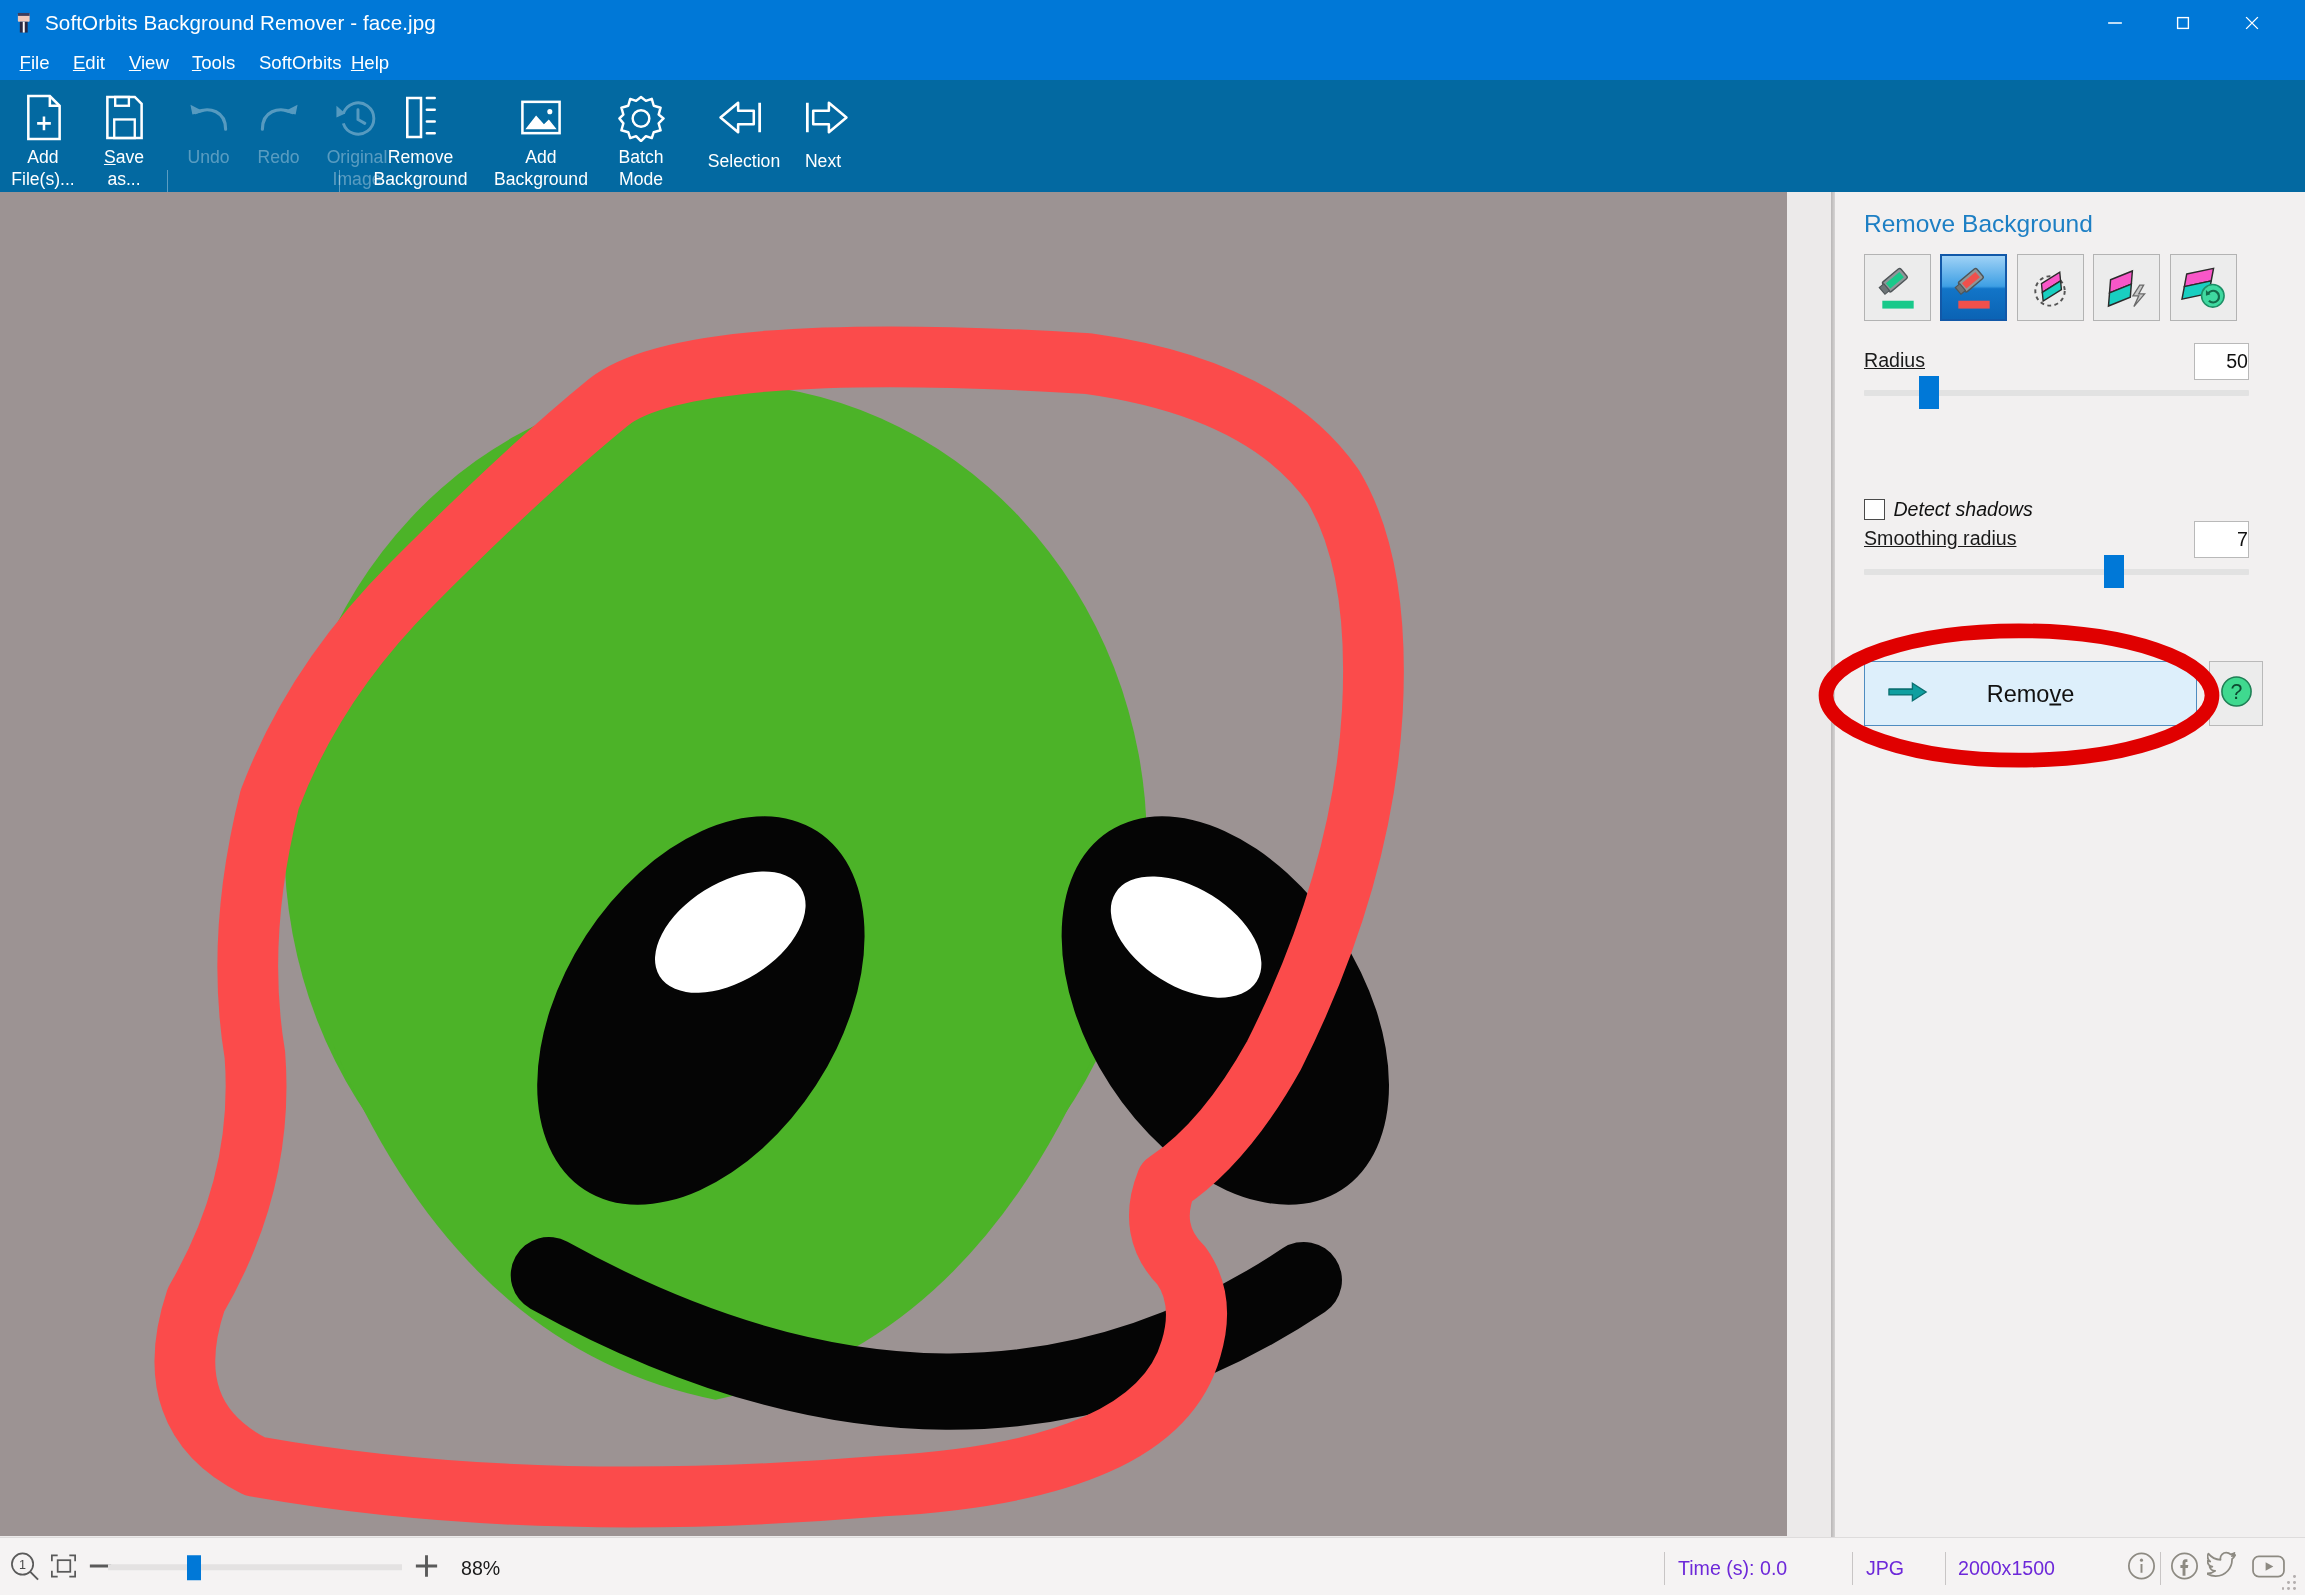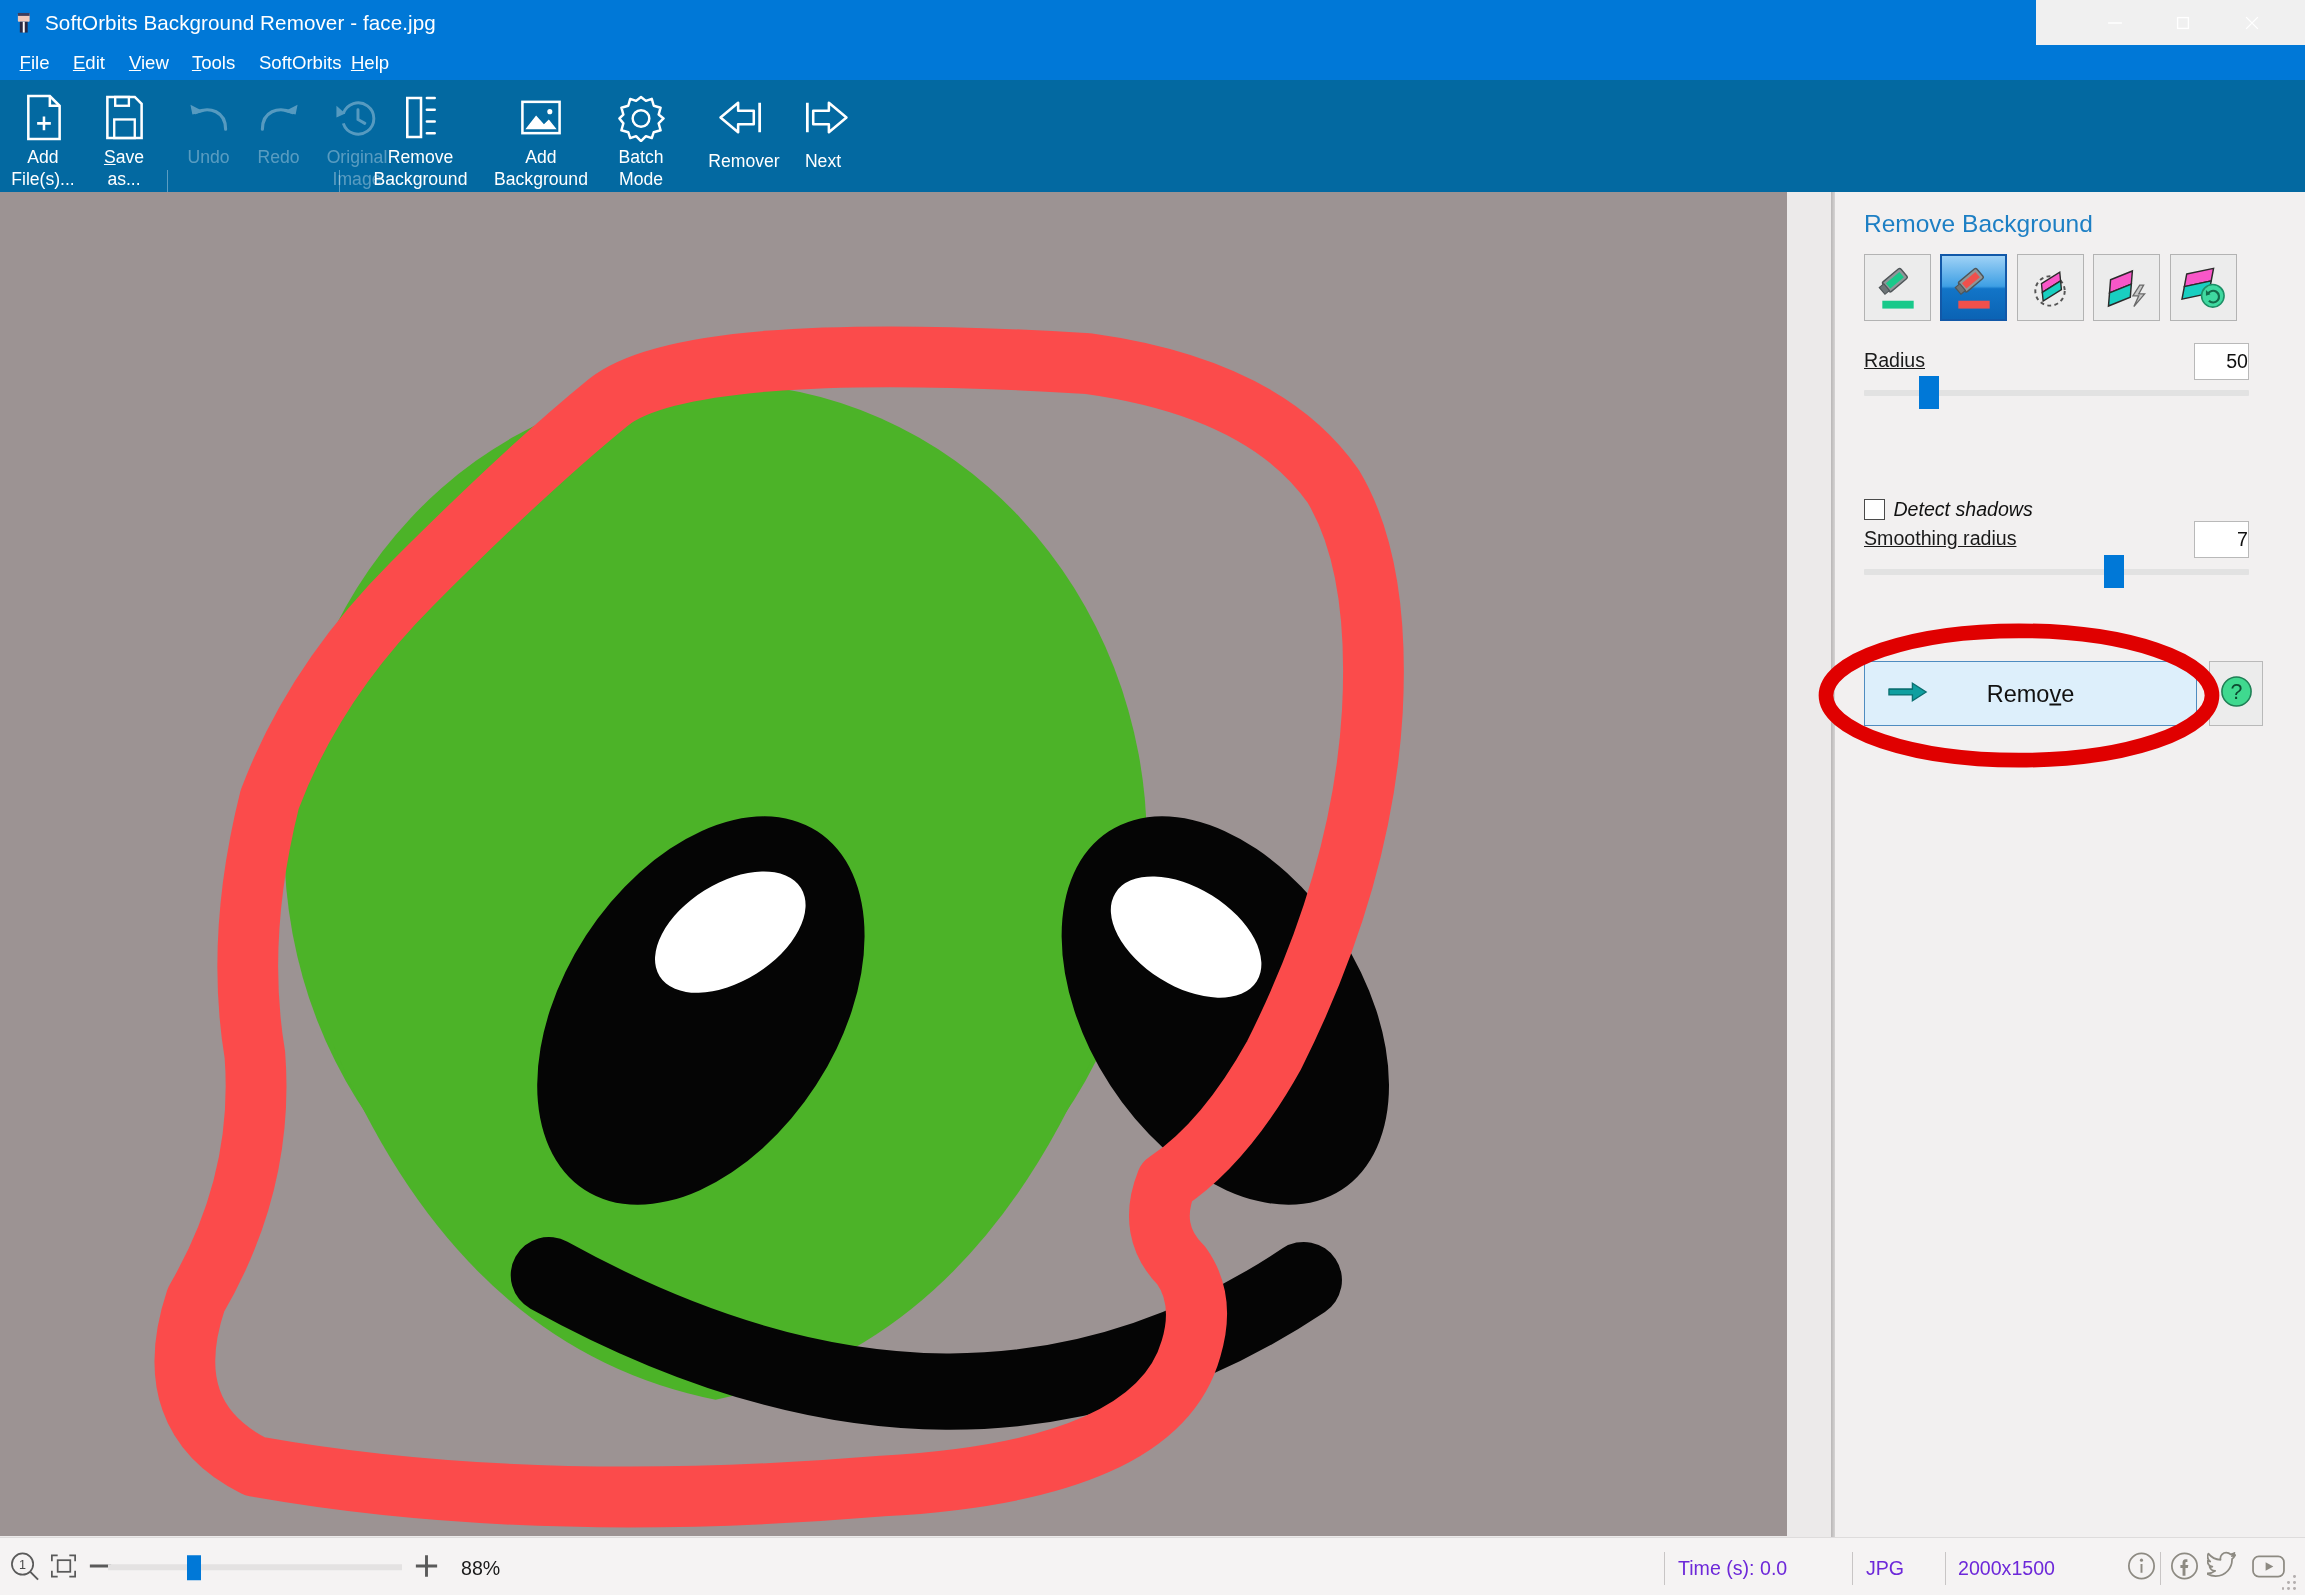--- a/index.html
+++ b/index.html
@@ -1,21 +1,21 @@
 <!DOCTYPE html>
 <html><head>
 <meta charset="utf-8">
 <style>
   html,body{margin:0;padding:0;background:#fff;}
   body{width:2305px;height:1596px;overflow:hidden;font-family:"Liberation Sans",sans-serif;
        -webkit-font-smoothing:antialiased;}
   .app{position:relative;width:2305px;height:1596px;background:#f0f0f0;overflow:hidden;}
 
   
-  .titlebar{position:absolute;left:0;top:0;width:2036px;height:45px;background:#0078d7;}
+  .titlebar{position:absolute;left:0;top:0;width:2305px;height:45px;background:#0078d7;}
   .title-icon{position:absolute;left:11.8px;top:10.8px;width:23.5px;height:23.5px;}
   .title-text{position:absolute;left:45px;top:7.8px;color:#fff;font-size:20.6px;letter-spacing:0.1px;
               line-height:29px;white-space:nowrap;}
   .win-btn{position:absolute;top:0;width:69px;height:45px;cursor:default;}
   .win-min{left:2080px;} .win-max{left:2148px;} .win-close{left:2217px;}
   .win-btn svg{position:absolute;left:50%;top:50%;transform:translate(-50%,-50%);}
 
   
   .menubar{position:absolute;left:0;top:45px;width:2305px;height:35px;background:#0078d7;}
   .menu-item{position:absolute;top:0;height:35px;line-height:35px;color:#fff;font-size:18.6px;
@@ -234,21 +234,21 @@
 Mode</span>
     </div>
 
     <div class="tb-btn" style="left:692px;width:104px">
       <span class="ic">
         <svg width="55" height="45" viewBox="0 0 56 46">
           <path d="M22 8 L4 23 L22 38 V30 H38 V16 H22 Z" fill="none" stroke="#fff" stroke-width="2.6" stroke-linejoin="round"></path>
           <path d="M44 8 V38" stroke="#fff" stroke-width="2.8"></path>
         </svg>
       </span>
-      <span class="lbl" style="top:71px">Remover</span>
+      <span class="lbl" style="top:71px">Selection</span>
     </div>
 
     <div class="tb-btn" style="left:784px;width:78px">
       <span class="ic">
         <svg width="55" height="45" viewBox="0 0 56 46">
           <path d="M34 8 L52 23 L34 38 V30 H18 V16 H34 Z" fill="none" stroke="#fff" stroke-width="2.6" stroke-linejoin="round"></path>
           <path d="M12 8 V38" stroke="#fff" stroke-width="2.8"></path>
         </svg>
       </span>
       <span class="lbl" style="top:71px">Next</span>

